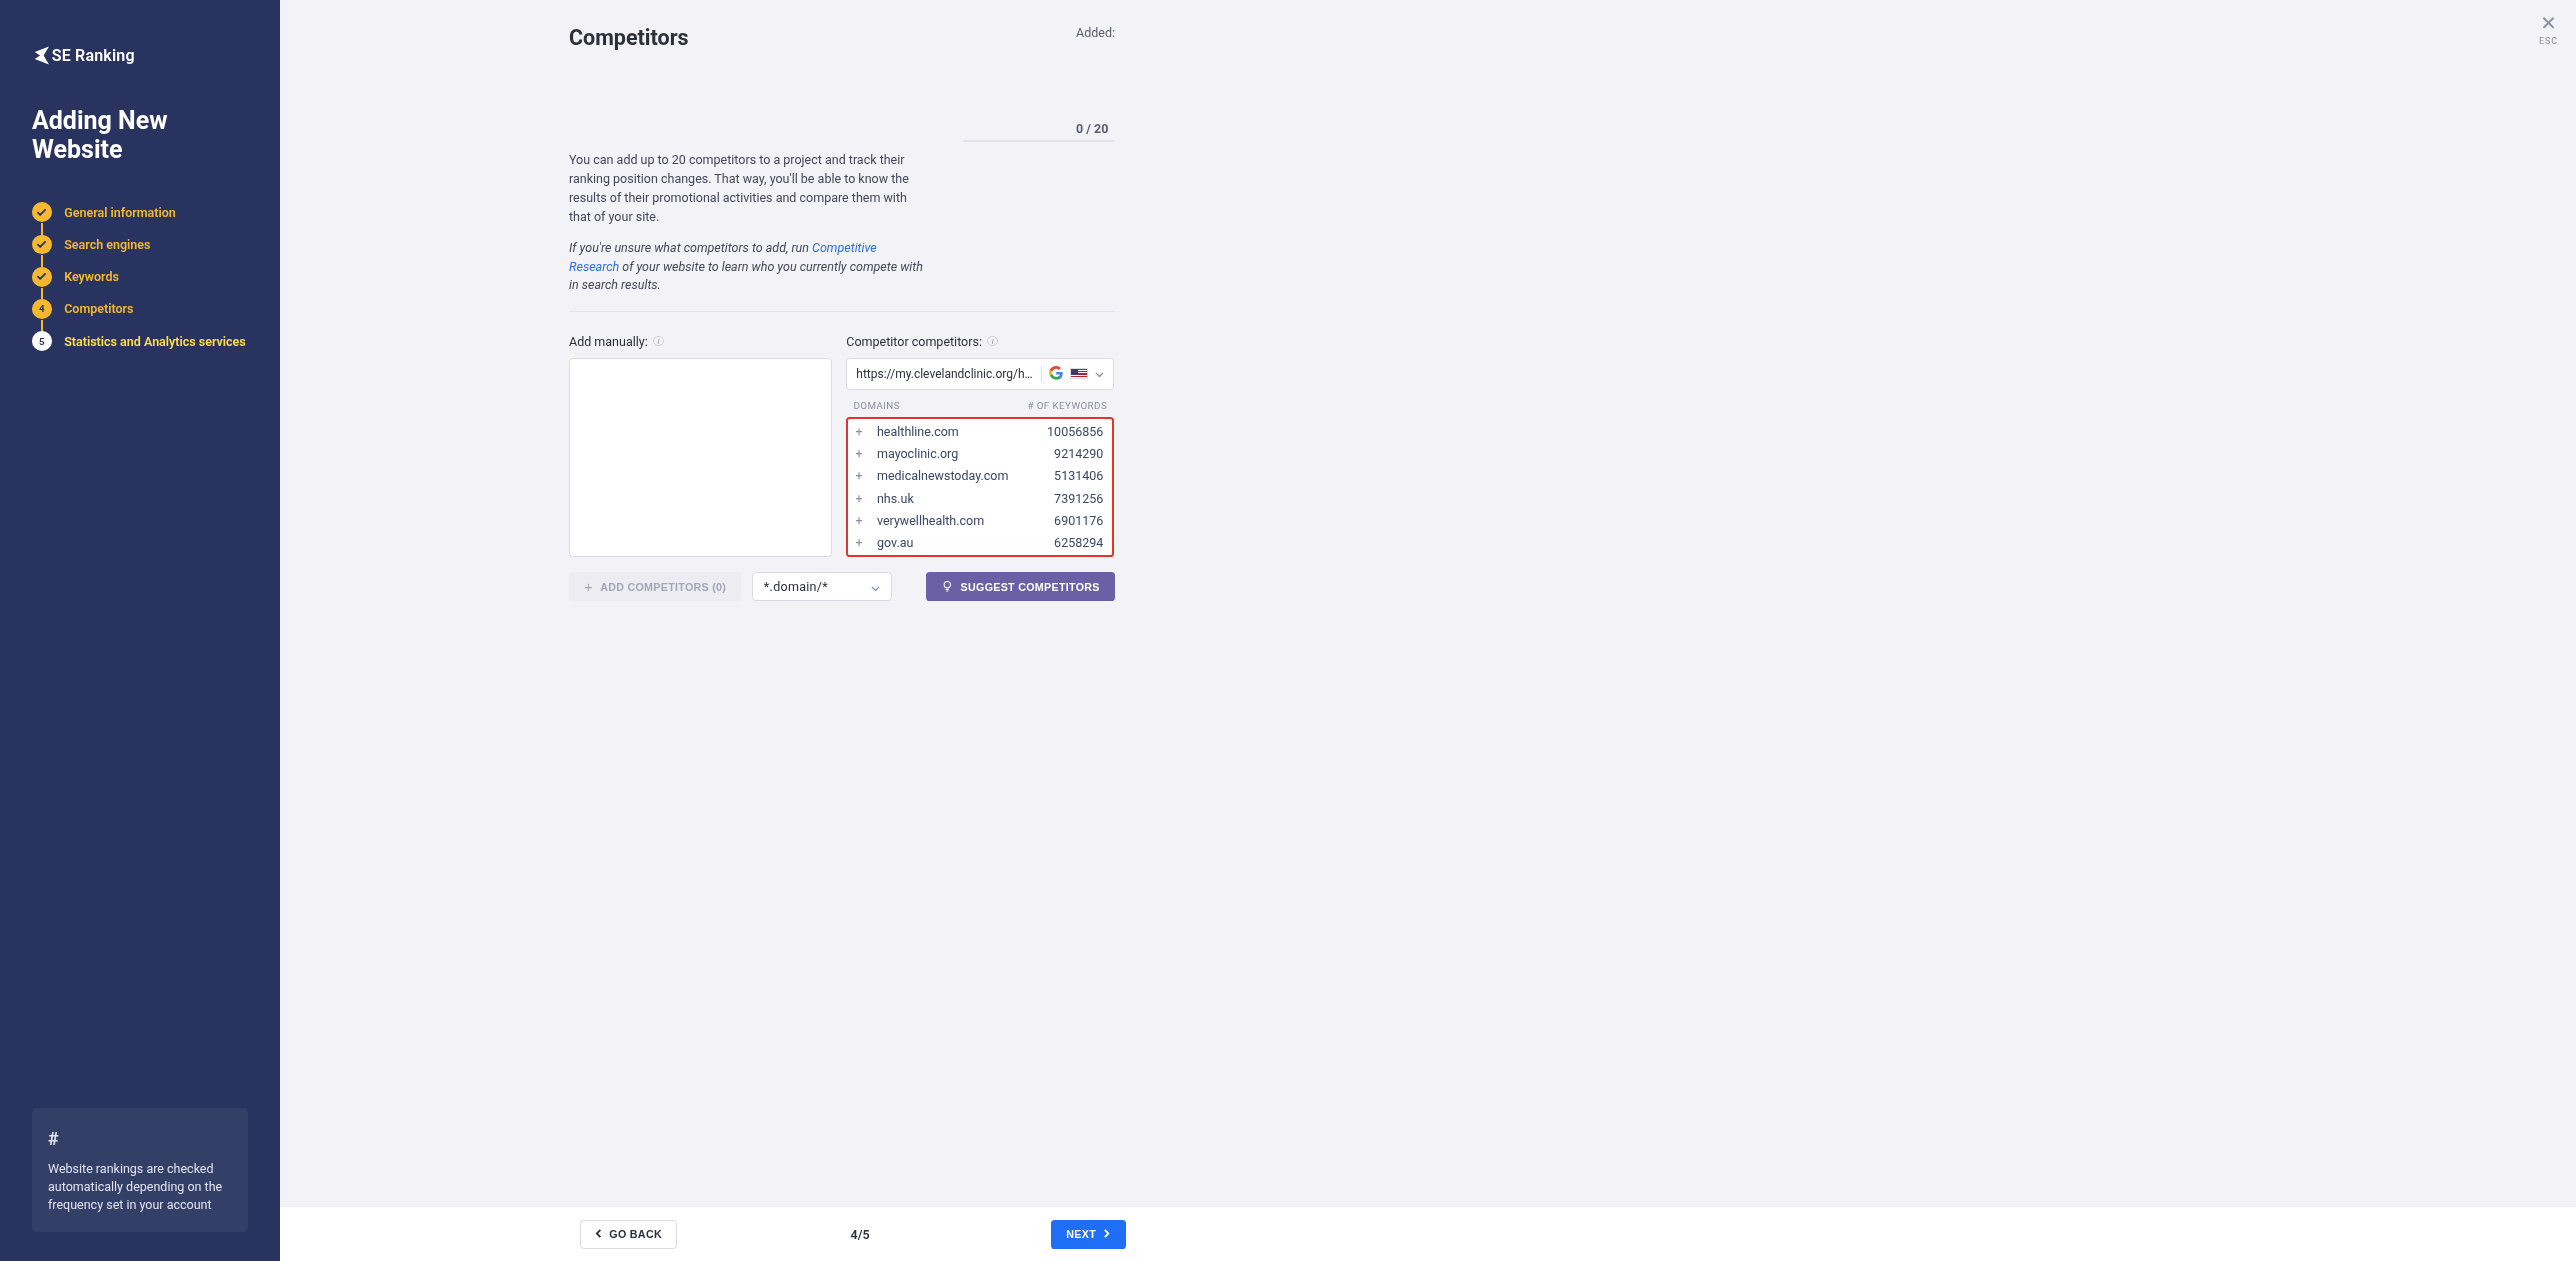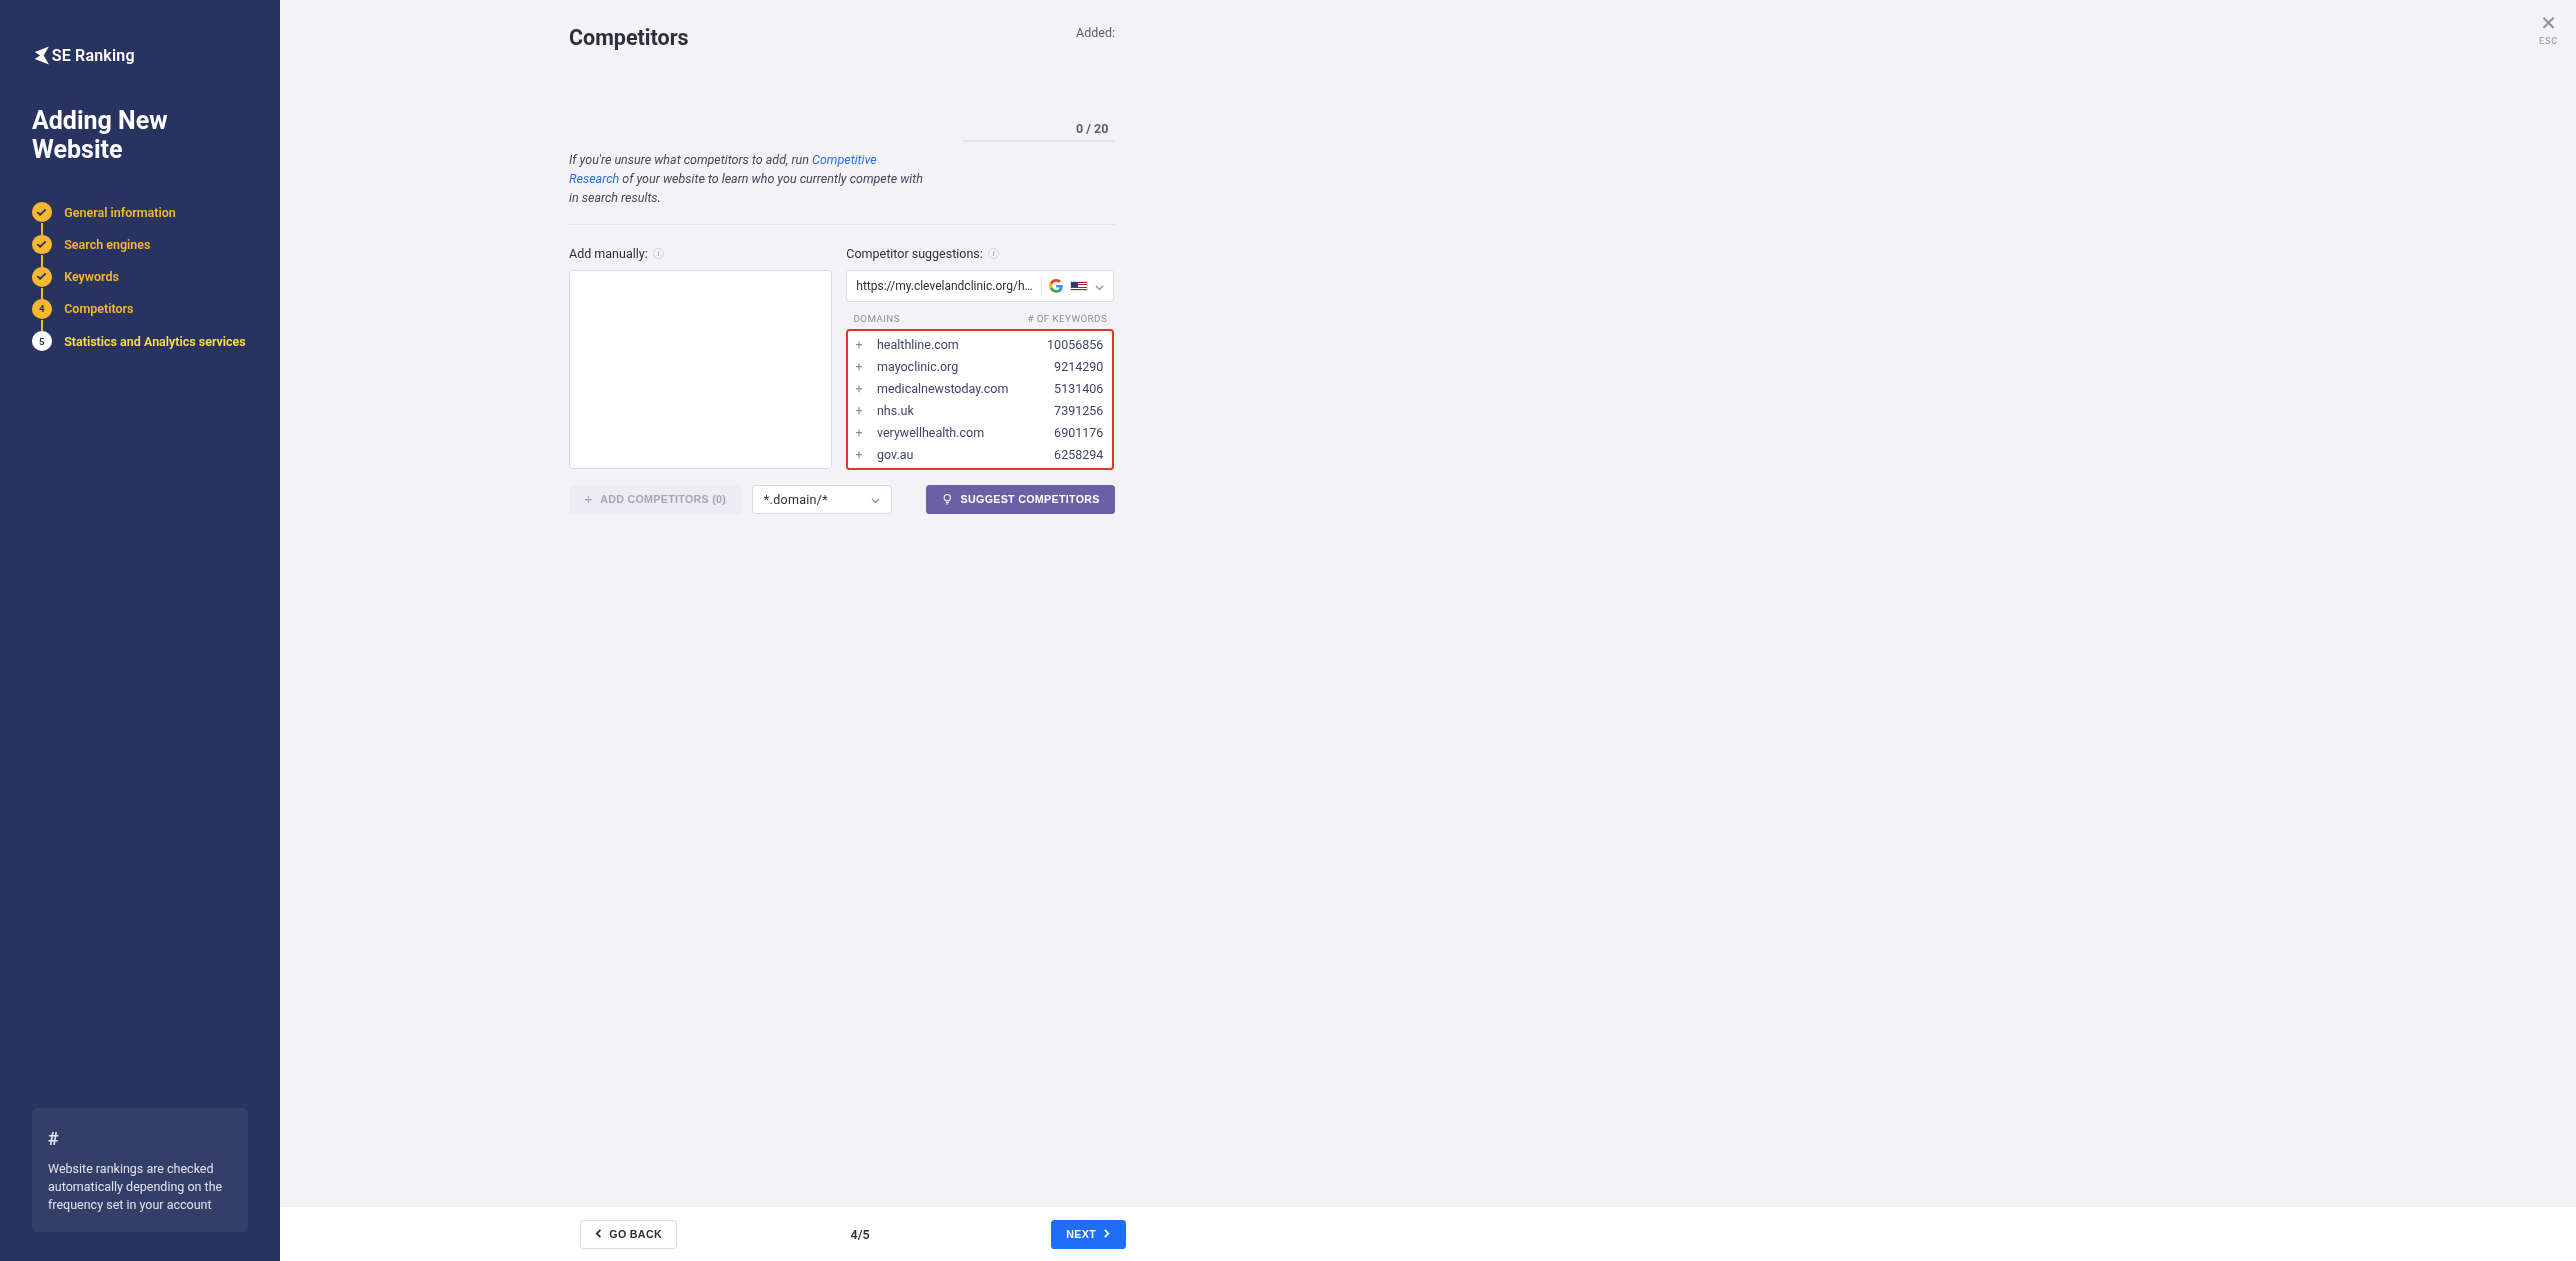--- a/index.html
+++ b/index.html
@@ -258,40 +258,41 @@
         <h2 class="page-title">Competitors</h2>
         <div class="added-wrap">
           <div class="added-line">
             <span>Added:</span>
             <strong>0 / 20</strong>
           </div>
           <div class="added-bar"></div>
         </div>
       </div>
 
+      <p class="desc">You can add up to 20 competitors to a project and track their ranking position changes. That way, you'll be able to know the results of their promotional activities and compare them with that of your site.</p>
 
       <p class="desc-italic">
         <span>If you're unsure what competitors to add, run </span><a href="#">Competitive Research</a><span> of your website to learn who you currently compete with in search results.</span>
       </p>
 
       <hr class="hr">
 
       <div class="cols">
 
         <div class="col-left">
           <div class="field-label">
             <span>Add manually:</span>
             <span class="info-i">i</span>
           </div>
           <textarea class="textarea" style=""></textarea>
         </div>
 
         <div class="col-right">
           <div class="field-label">
-            <span>Competitor suggestions:</span>
+            <span>Competitor competitors:</span>
             <span class="info-i">i</span>
           </div>
 
           <div class="select-like">
             <span class="txt">https://my.clevelandclinic.org/health</span>
             <span class="divider-v"></span>
             <span class="google-g">
               <svg viewBox="0 0 24 24" width="14.3" height="14.3">
                 <path fill="#4285F4" d="M23 12.2c0-.8-.1-1.5-.2-2.2H12v4.2h6.2c-.3 1.5-1.1 2.7-2.4 3.6v3h3.9C22 18.7 23 15.8 23 12.2z"></path>
                 <path fill="#34A853" d="M12 23c3.2 0 5.9-1.1 7.8-2.9l-3.9-3c-1 .7-2.4 1.2-3.9 1.2-3 0-5.6-2-6.5-4.8H1.5v3C3.4 20.4 7.4 23 12 23z"></path>

